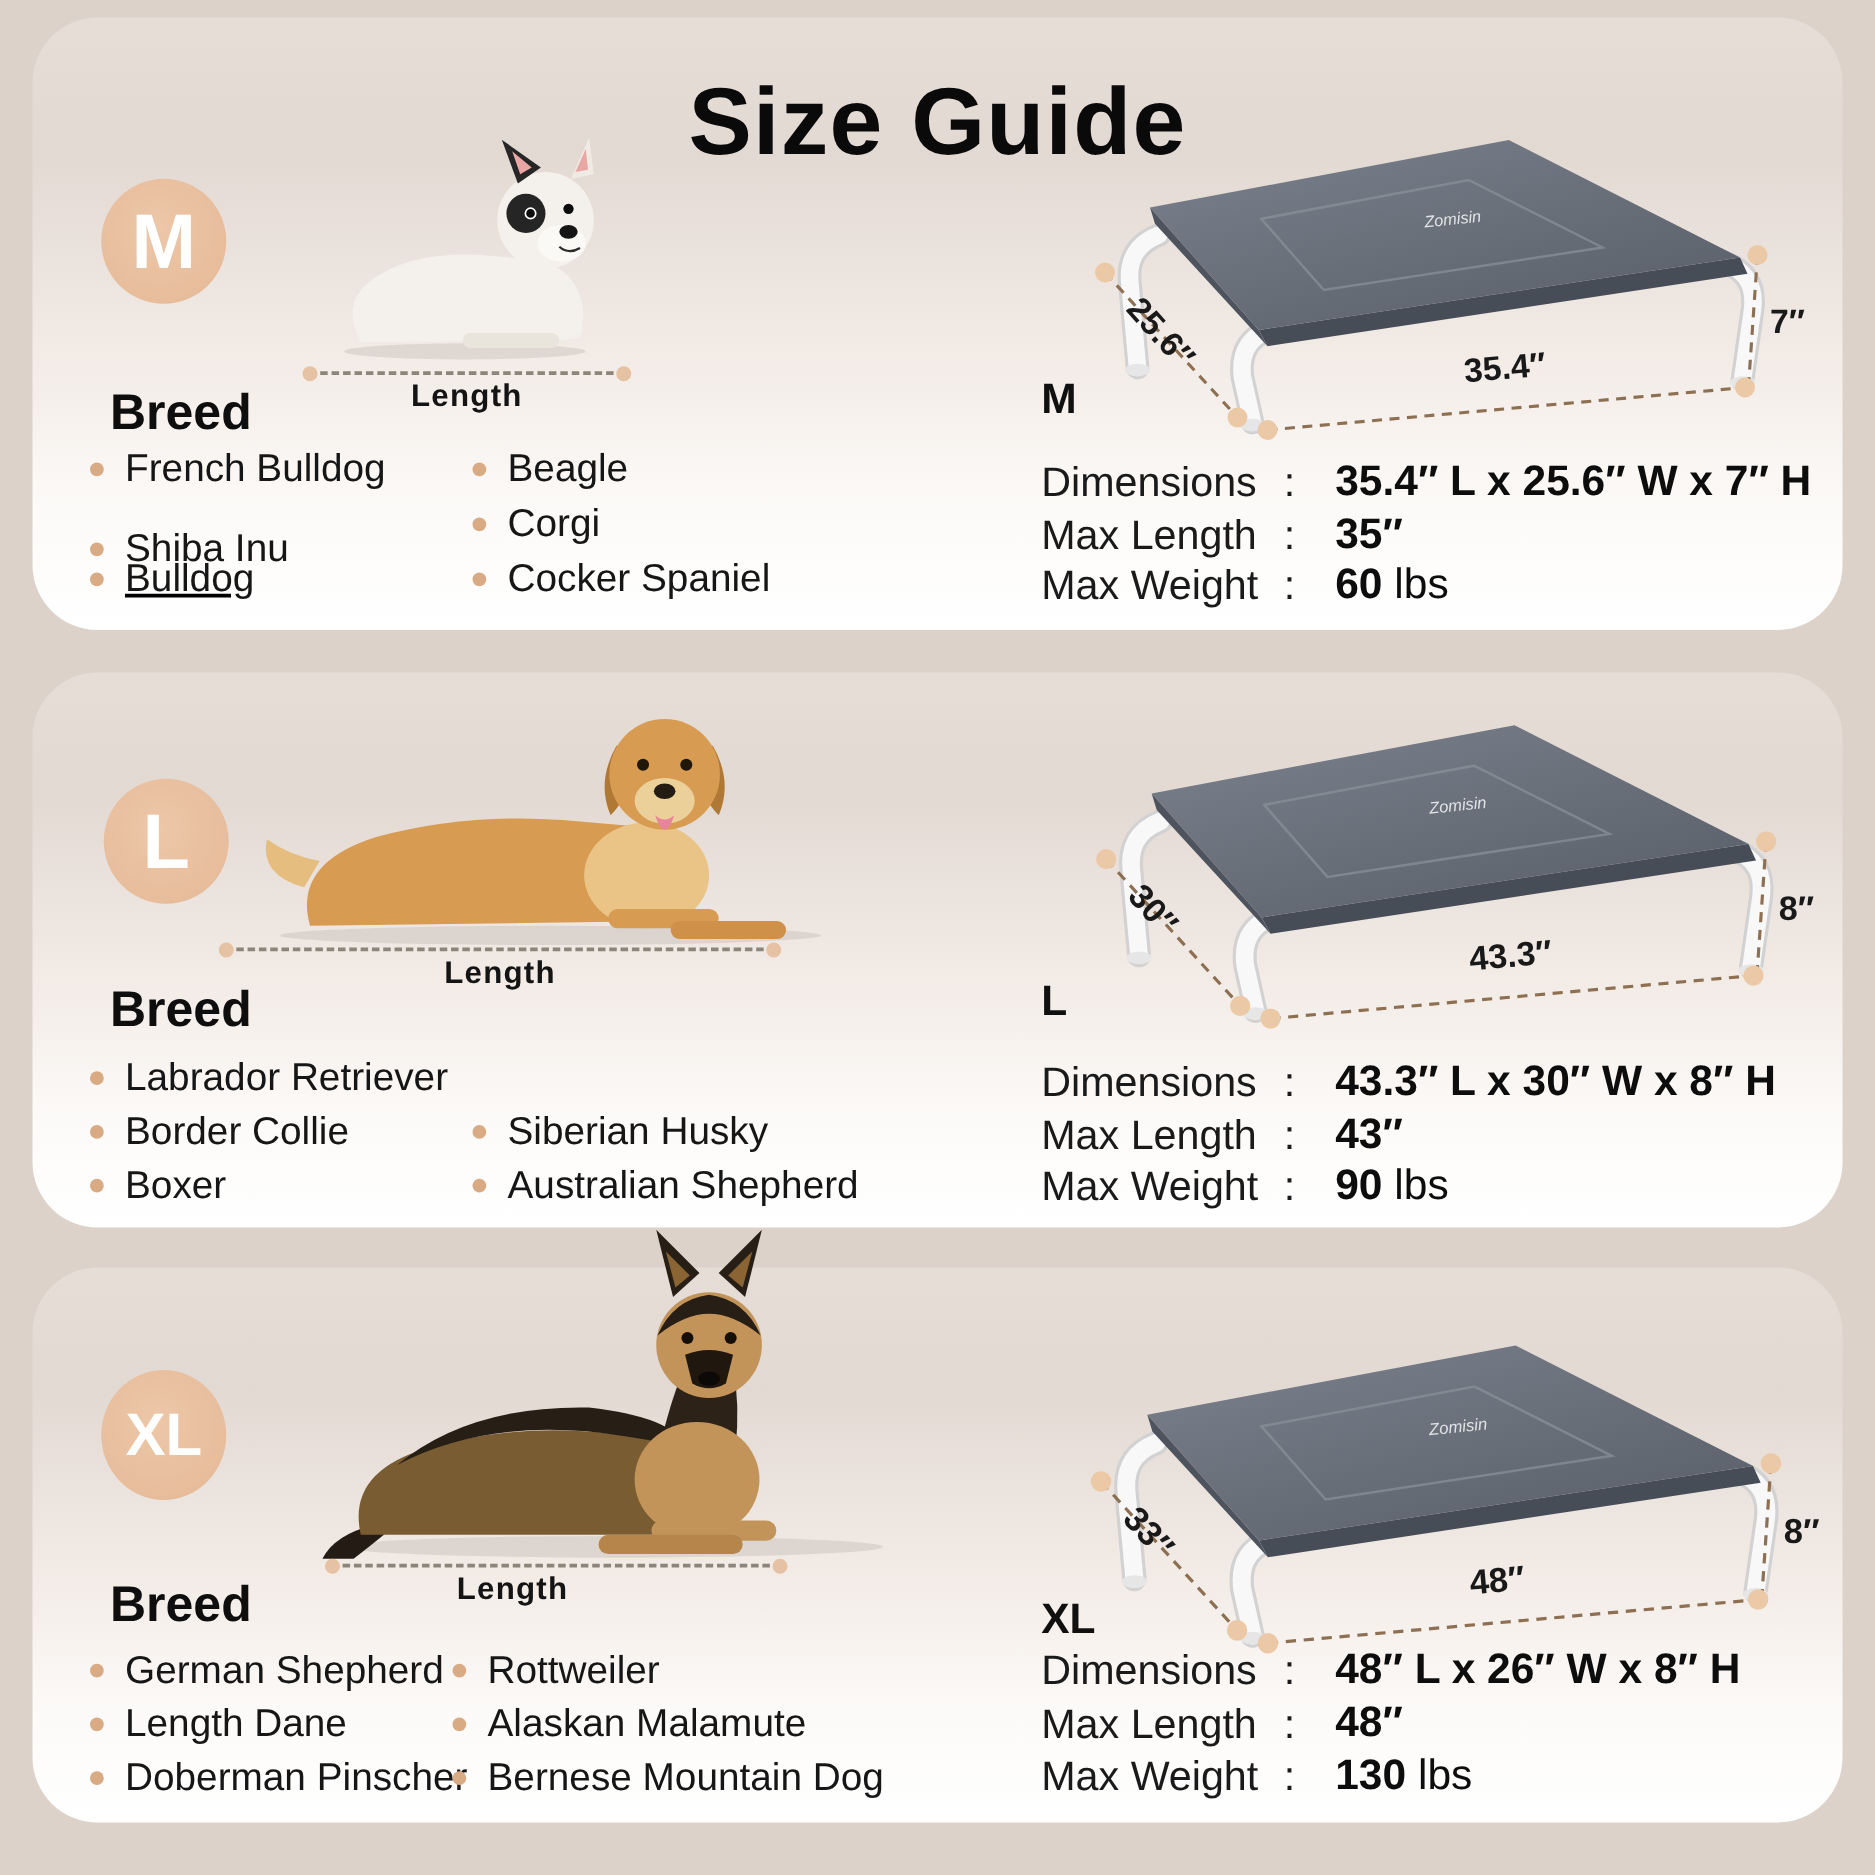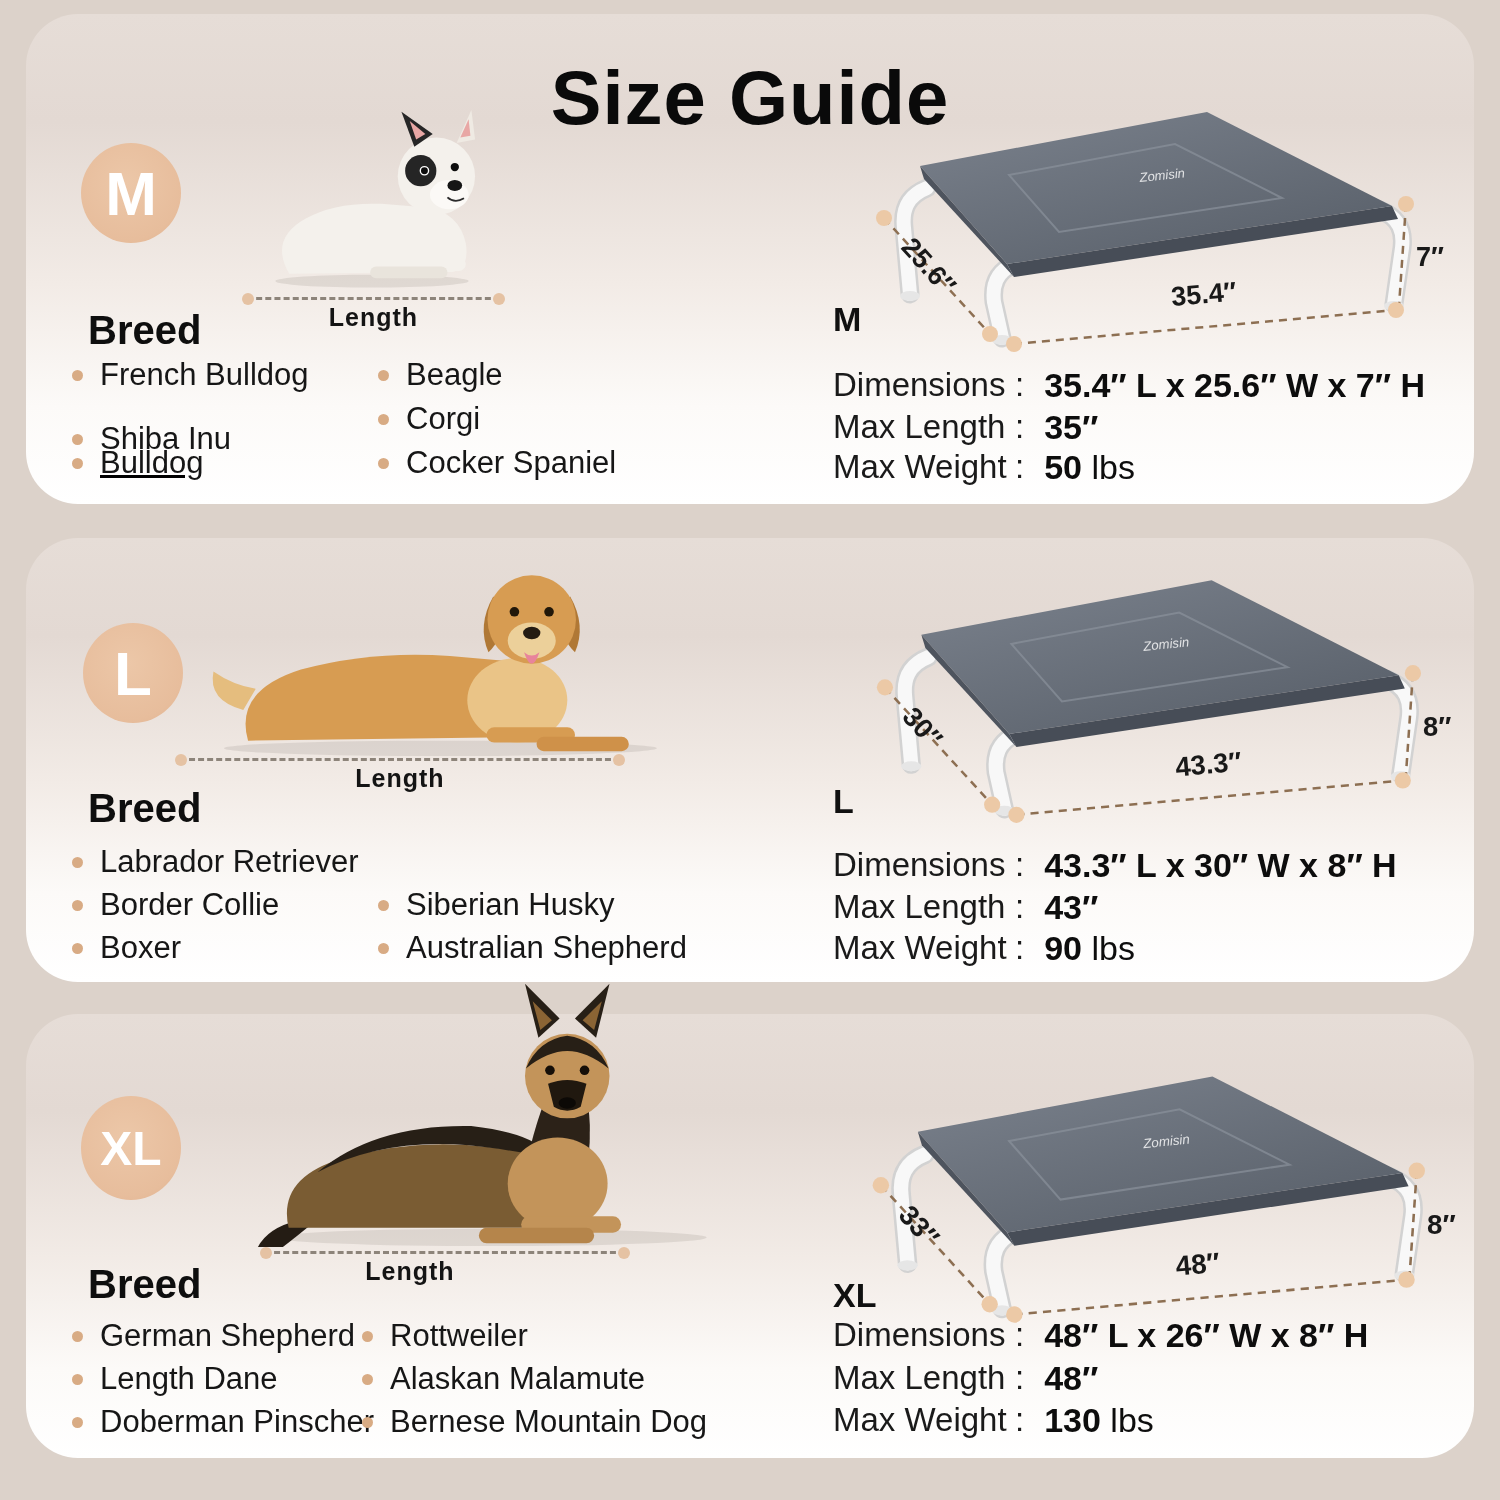--- a/index.html
+++ b/index.html
@@ -15,21 +15,21 @@
   .dog{position:absolute;}
   .len-line{position:absolute;height:0;border-top:3px dashed #8d847a;}
   .len-dot{position:absolute;width:12px;height:12px;border-radius:50%;background:#e5c2a3;top:-7px;}
   .len-label{position:absolute;text-align:center;font-weight:700;font-size:25px;color:#141414;letter-spacing:1px;}
   .sec-heading{position:absolute;font-size:40px;font-weight:700;color:#0e0e0e;}
   .breed-row{position:absolute;display:flex;align-items:center;gap:17px;}
   .bullet{width:11px;height:11px;border-radius:50%;background:#d8ab84;flex:0 0 auto;}
   .breed-text{font-size:31px;color:#161616;white-space:nowrap;}
   .bed{position:absolute;}
   .bed-label{position:absolute;font-size:34px;font-weight:700;color:#101010;}
-  .spec-row{position:absolute;display:flex;align-items:flex-start;font-size:33px;color:#1a1a1a;white-space:nowrap;}
+  .spec-row{position:absolute;display:flex;align-items:center;font-size:33px;color:#1a1a1a;white-space:nowrap;gap:12px;}
   .spec-label{width:182px;font-weight:400;}
   .spec-colon{margin-right:20px;font-weight:400;}
   .spec-value{font-weight:700;font-size:34px;color:#0d0d0d;}
   .spec-suffix{font-weight:400;}
   svg{display:block;pointer-events:none;}
 </style>
 </head>
 <body>
 
 <div id="page">
@@ -143,21 +143,21 @@
     <span class="spec-value"><b>35.4″ L x 25.6″ W x 7″ H</b><span class="spec-suffix"></span></span>
     </div>
   <div class="spec-row" style="left:833px;top:408px;">
     <span class="spec-label">Max Length</span>
     <span class="spec-colon">:</span>
     <span class="spec-value"><b>35″</b><span class="spec-suffix"></span></span>
     </div>
   <div class="spec-row" style="left:833px;top:448px;">
     <span class="spec-label">Max Weight</span>
     <span class="spec-colon">:</span>
-    <span class="spec-value"><b>50</b><span class="spec-suffix"> lbs</span></span>
+    <span class="spec-value"><b>60</b><span class="spec-suffix"> lbs</span></span>
     </div>
 
   <div class="badge" style="left:83px;top:623px;width:100px;height:100px;font-size:62px;">
     <span>L</span>
   </div>
 
   <svg class="dog" style="left:200px;top:556px;" width="500" height="202" viewBox="0 0 520 210">
     <ellipse cx="250" cy="200" rx="225" ry="8" fill="rgba(60,45,35,0.10)"></ellipse>
     <path d="M 45 160 Q 8 150 14 120 Q 34 134 58 138 Z" fill="#e5bd7e"></path>
     <path d="M 50 192 Q 35 140 105 118 Q 180 98 260 104 L 330 110 Q 352 116 360 134 Q 368 170 348 188 Z" fill="#d79c52"></path>

